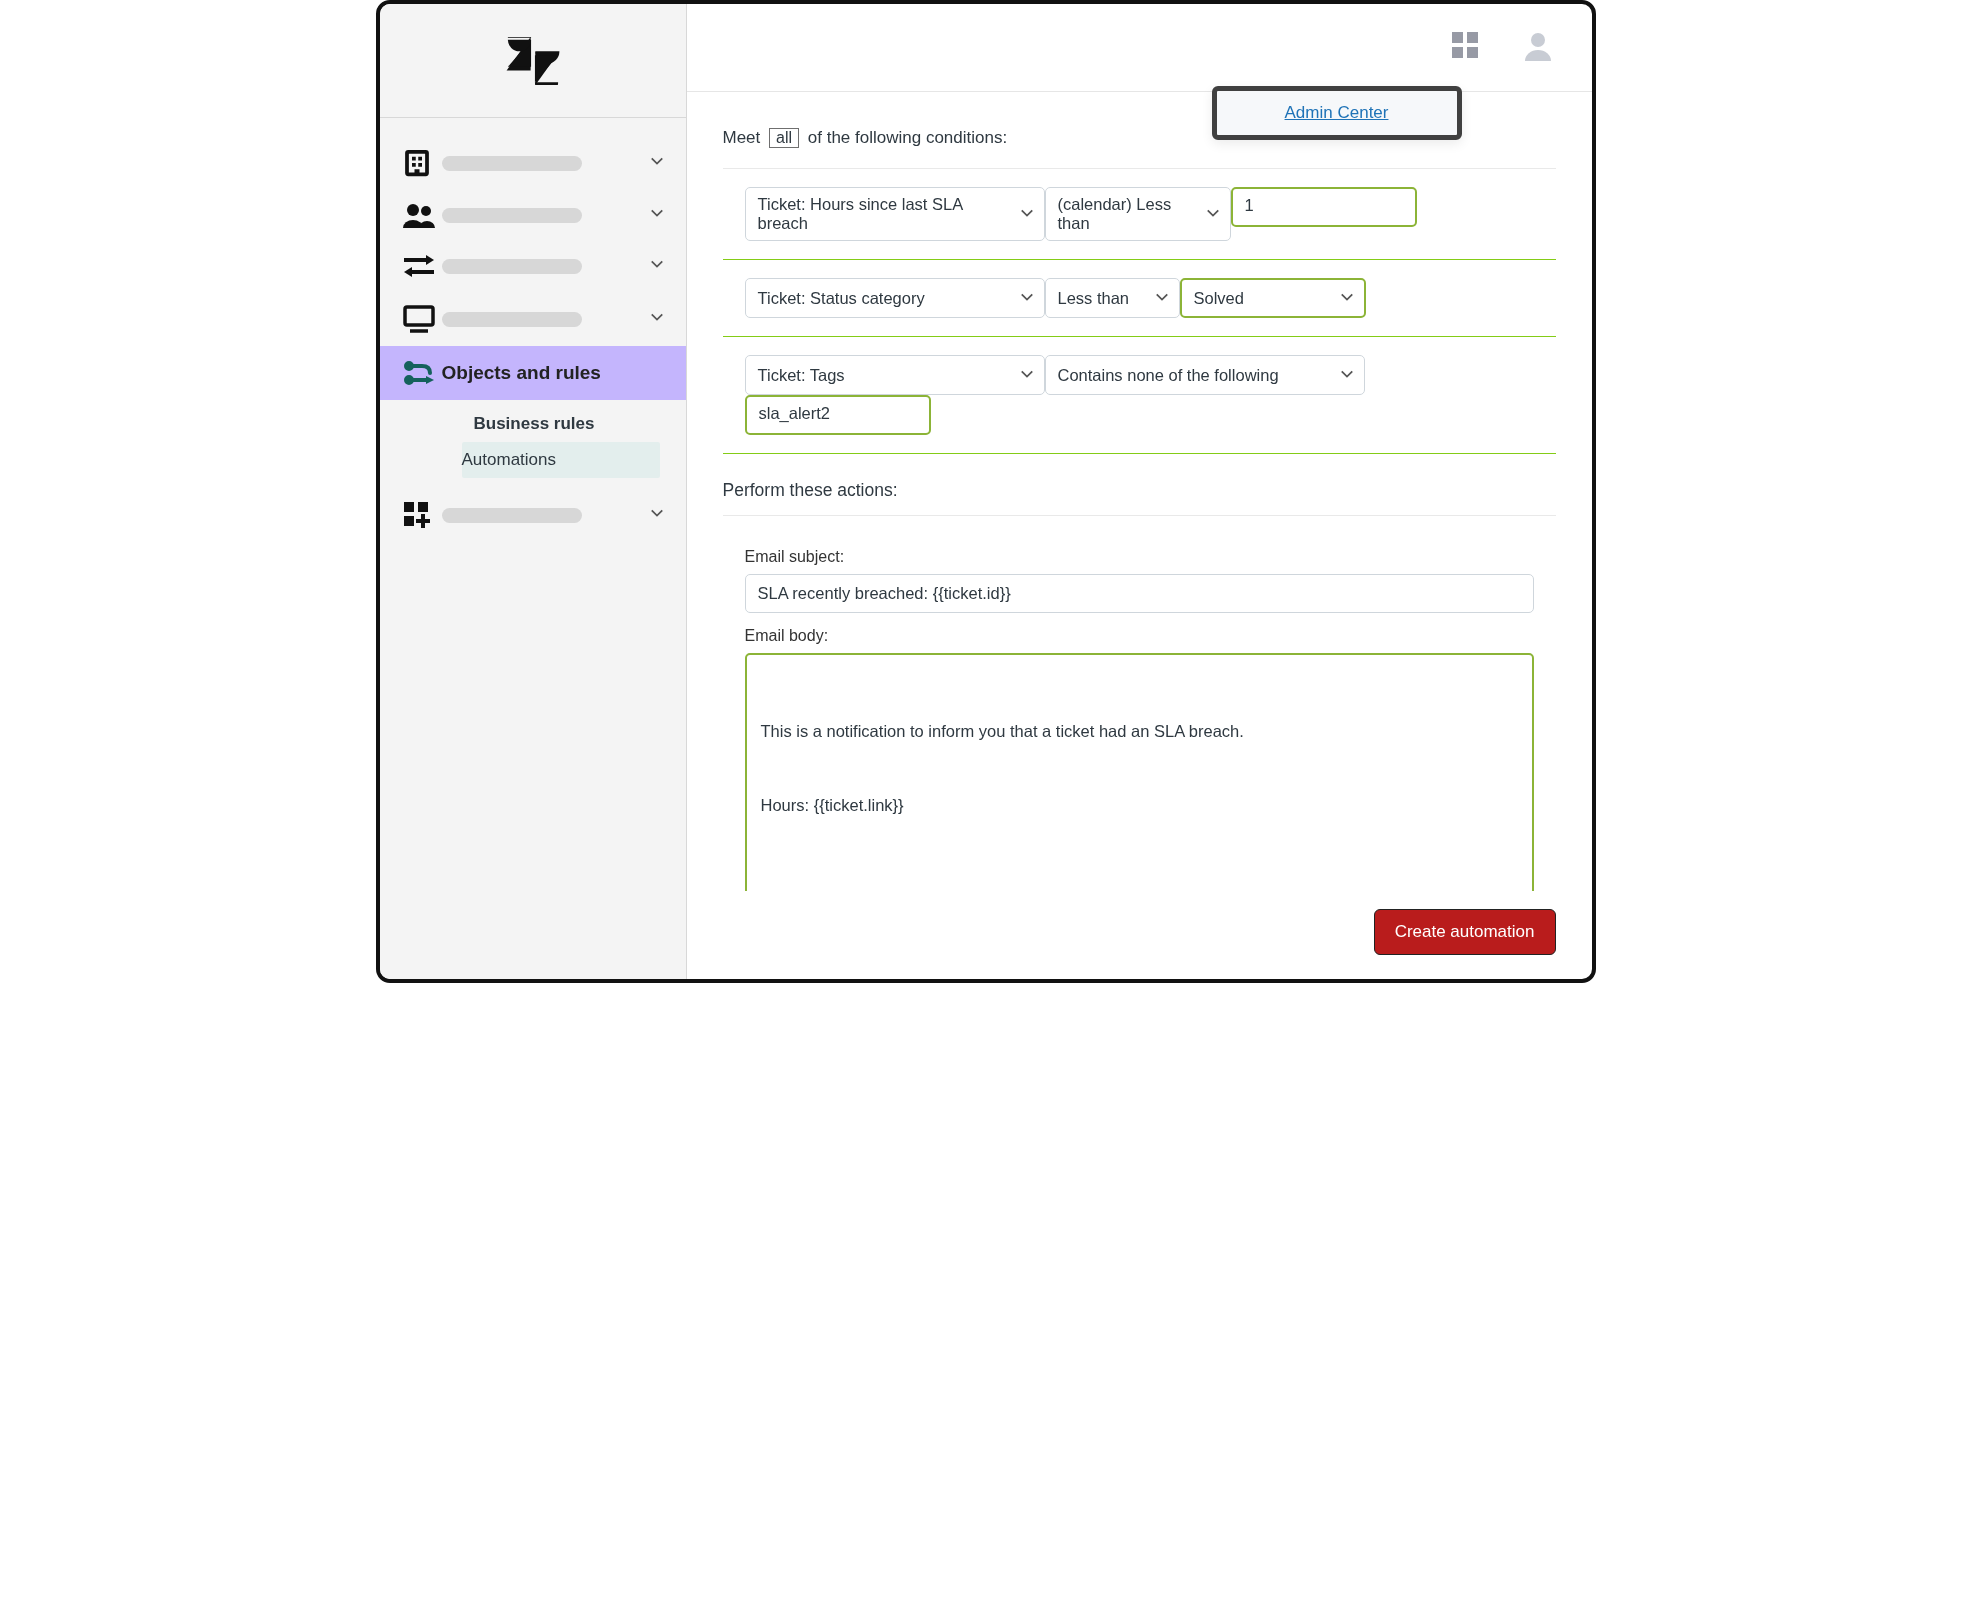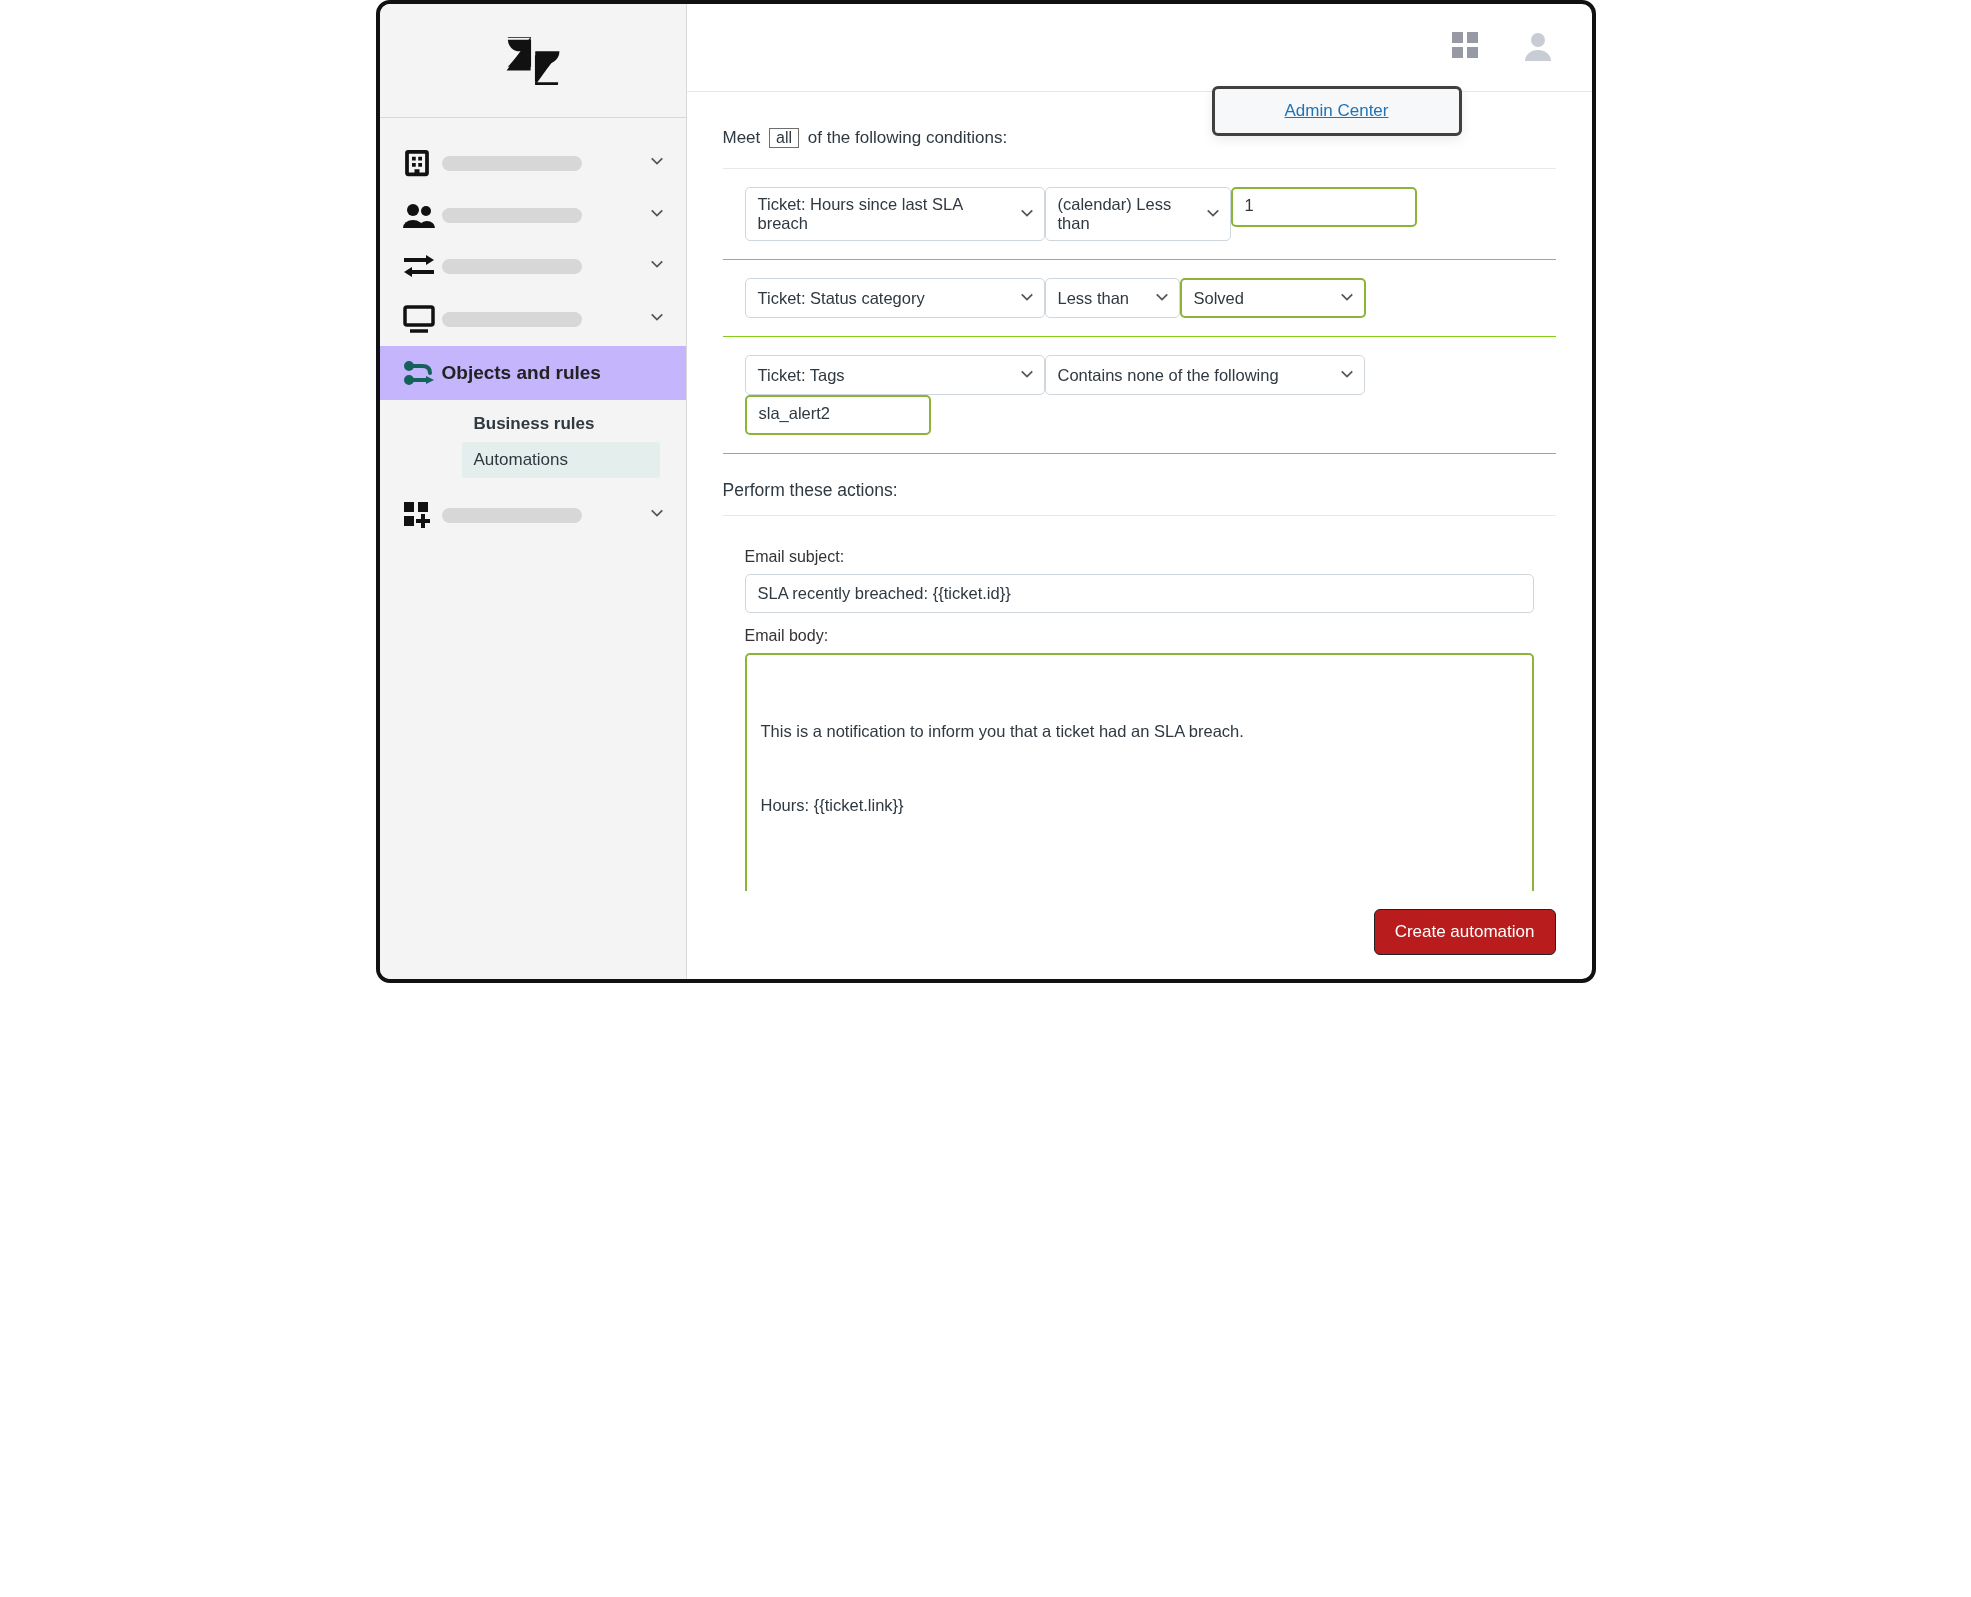--- a/index.html
+++ b/index.html
@@ -71,21 +71,20 @@
     padding-left: 94px;
   }
   .nav-sub-item {
     padding: 8px 14px 8px 0;
     font-size: 17px;
   }
   .nav-sub-item.heading { font-weight: 700; padding-top: 14px; }
   .nav-sub-item.selected {
     background: #e3eeed;
     margin-left: -12px;
-    padding-left: 12px;
     margin-right: 26px;
     border-radius: 2px;
   }
   
   .main {
     flex: 1;
     display: flex;
     flex-direction: column;
     position: relative;
     overflow: hidden;
@@ -99,21 +98,21 @@
     padding: 0 38px;
     gap: 40px;
   }
   .topbar .grid-icon svg, .topbar .user-icon svg { fill: #979aa5; }
   .admin-popover {
     position: absolute;
     top: 82px;
     right: 130px;
     width: 250px;
     background: #f6f8fa;
-    border: 3px solid #404040;
+    border: 5px solid #404040;
     border-radius: 6px;
     text-align: center;
     padding: 12px 0;
     box-shadow: 0 4px 12px rgba(0,0,0,0.08);
     z-index: 10;
   }
   .admin-popover a {
     color: #1f73b7;
     text-decoration: underline;
     font-weight: 500;

